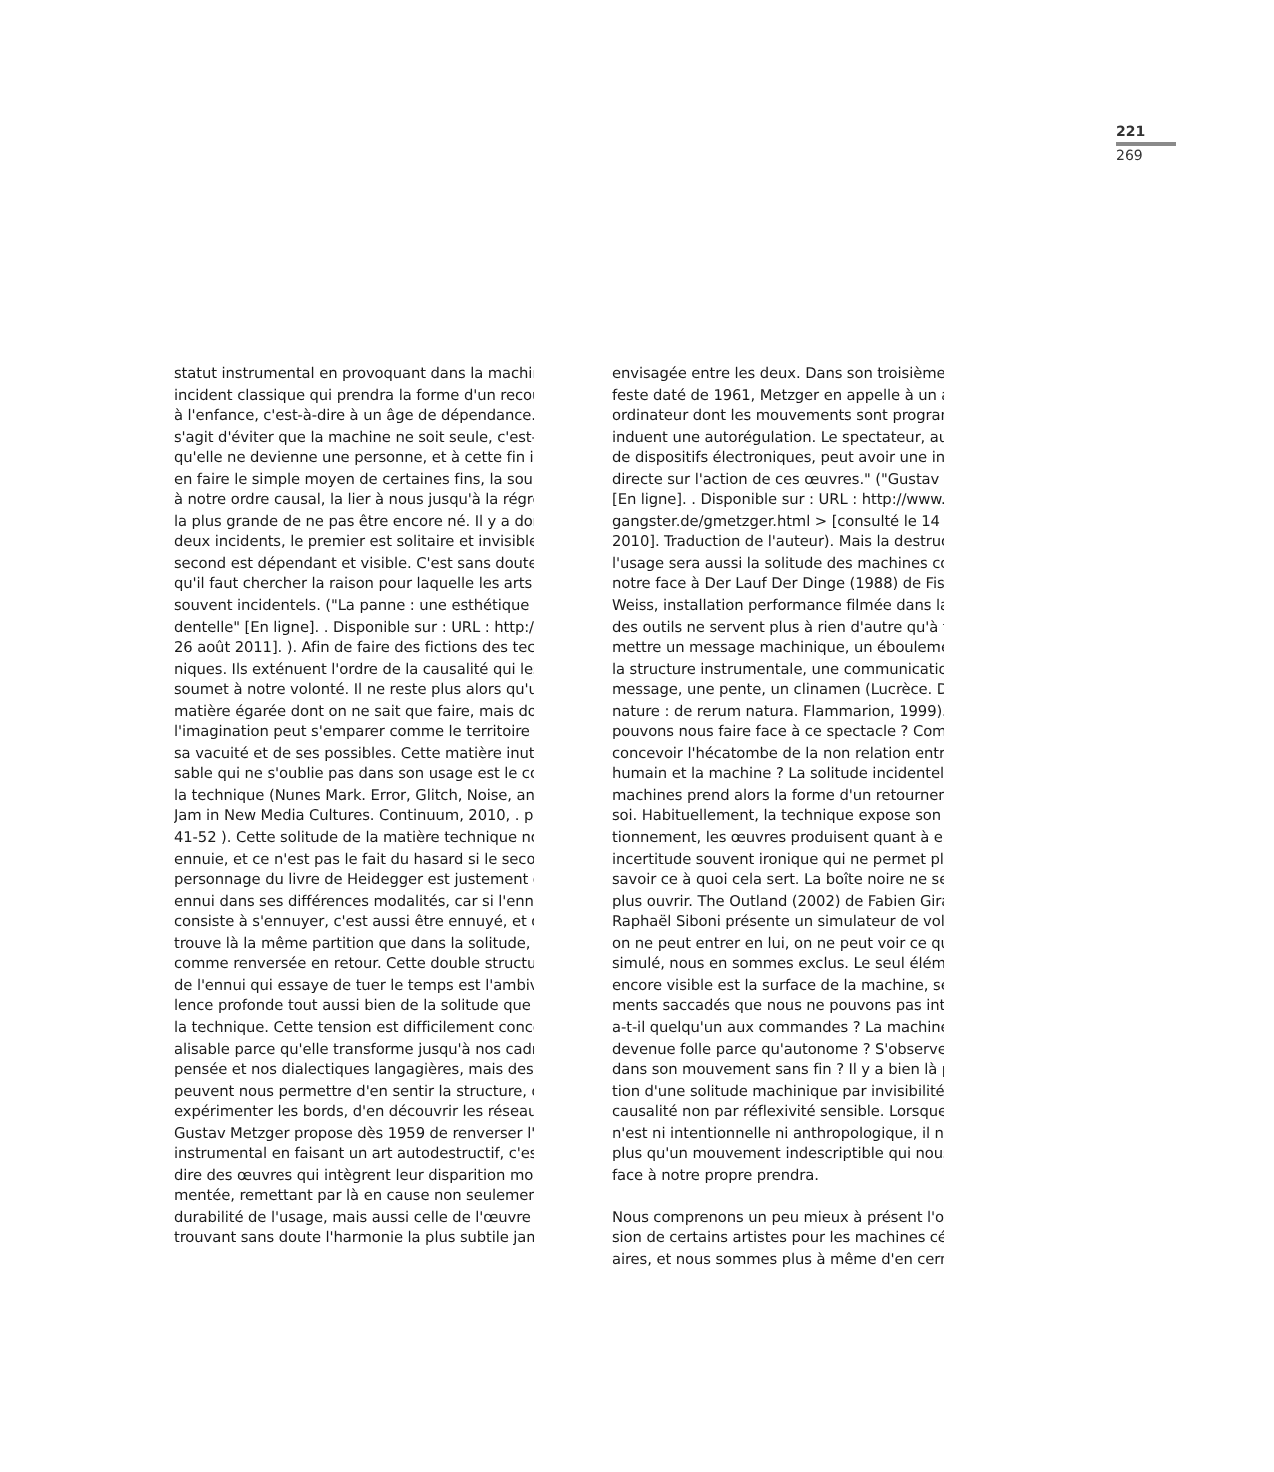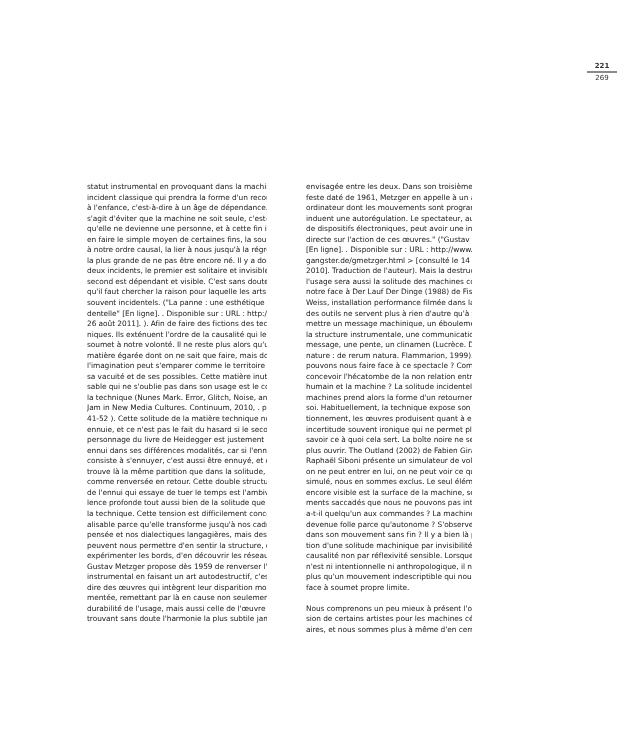--- a/index.html
+++ b/index.html
@@ -1,19 +1,19 @@
 <!DOCTYPE html>
 <html><head>
 <meta charset="utf-8">
 <style>
   html, body { margin: 0; padding: 0; background: #ffffff; }
   body { width: 637px; height: 736px; position: relative; overflow: hidden;
          font-family: "DejaVu Sans", sans-serif; color: #1a1a1a; }
-  .page-num { position: absolute; left: 558px; top: 62px; width: 30px; text-align: center;
-              font-size: 7px; line-height: 8px; color: #333; margin-left: 29px; }
+  .page-num { position: absolute; left: 558px; top: 62px; width: 30px; text-align: left;
+              font-size: 7px; line-height: 8px; color: #333; }
   .page-num .rule { display: block; height: 2px; background: #8a8a8a; margin: 1px 0 1px 0; }
   .page-num .cur { font-weight: bold; }
   .col { position: absolute; top: 182px; width: 180px; font-size: 7.4px; line-height: 10.55px;
          text-align: justify; letter-spacing: -0.05px; }
   .col.left { left: 87px; }
   .col.right { left: 306px; width: 166px; }
   .col p { margin: 0; }
   .col p.gap { margin-top: 10.5px; }
   .line { display: block; text-align: justify; text-align-last: justify; white-space: nowrap; overflow: hidden; }
   .line.last { text-align-last: left; }
@@ -107,20 +107,20 @@
       <span class="line">simulé, nous en sommes exclus. Le seul élément</span>
       <span class="line">encore visible est la surface de la machine, ses mouve-</span>
       <span class="line">ments saccadés que nous ne pouvons pas interpréter. Y</span>
       <span class="line">a-t-il quelqu'un aux commandes ? La machine est-elle</span>
       <span class="line">devenue folle parce qu'autonome ? S'observe-t-elle</span>
       <span class="line">dans son mouvement sans fin ? Il y a bien là produc-</span>
       <span class="line">tion d'une solitude machinique par invisibilité de la</span>
       <span class="line">causalité non par réflexivité sensible. Lorsque celle-ci</span>
       <span class="line">n'est ni intentionnelle ni anthropologique, il ne reste</span>
       <span class="line">plus qu'un mouvement indescriptible qui nous met</span>
-      <span class="line last">face à soumet propre limite.</span>
+      <span class="line last">face à notre propre prendra.</span>
     </p>
   <p class="gap" id="right-p2">
       <span class="line">Nous comprenons un peu mieux à présent l'obses-</span>
       <span class="line">sion de certains artistes pour les machines célibat-</span>
       <span class="line">aires, et nous sommes plus à même d'en cerner les</span>
     </p>
 </div>
 
 </body></html>

